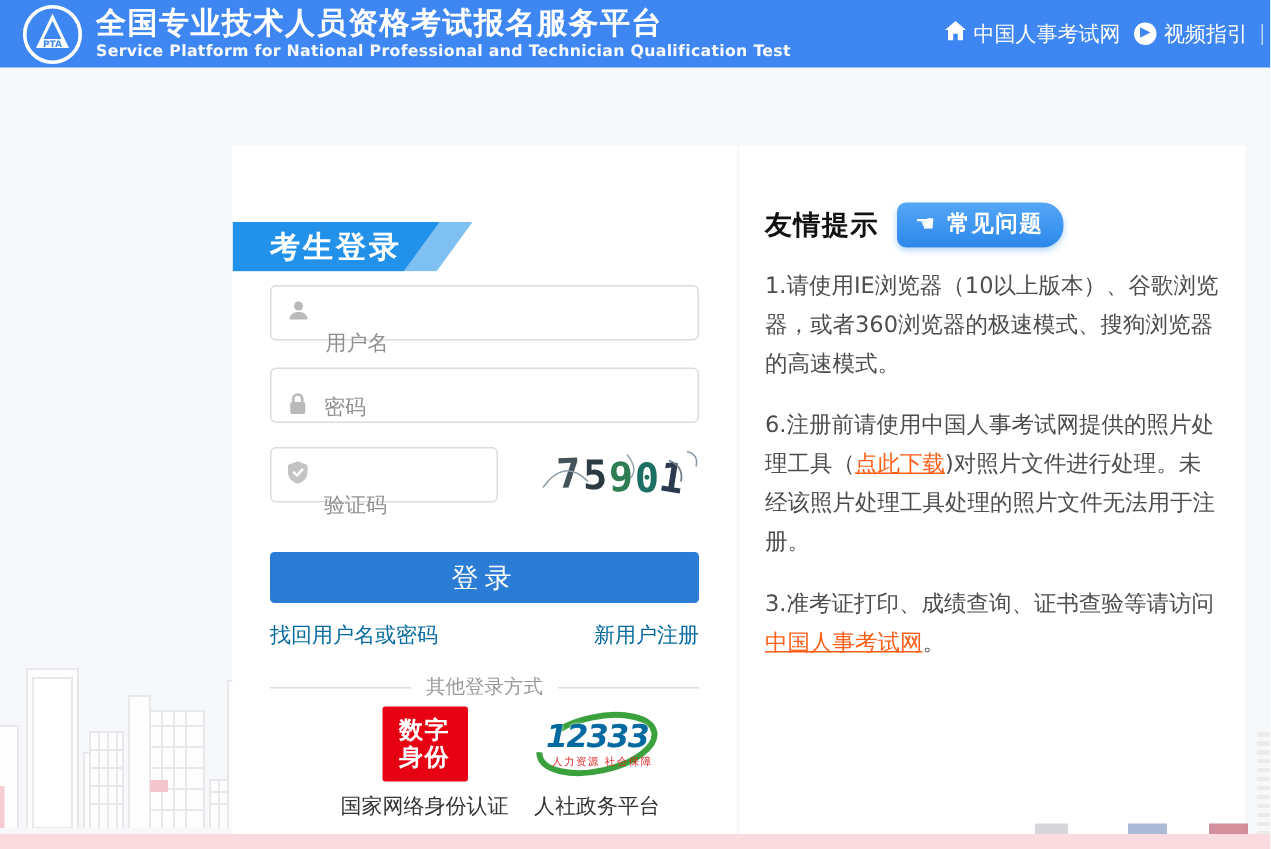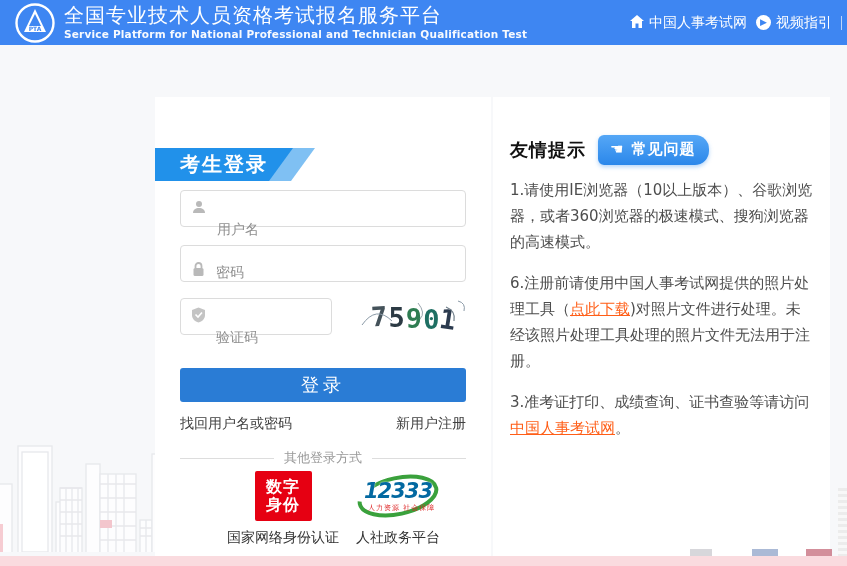--- a/index.html
+++ b/index.html
@@ -3,21 +3,21 @@
 <meta charset="utf-8">
 <style>
   html,body{margin:0;padding:0;}
   .page{position:relative;width:847px;height:566px;background:#f7f8fa;overflow:hidden;
         font-family:"DejaVu Sans","Liberation Sans",sans-serif;}
 
   
   .hdr{position:absolute;left:0;top:0;width:847px;height:45px;background:#3e86f2;z-index:5;}
   .hdr-logo{position:absolute;left:14px;top:2px;width:42px;height:42px;}
   .hdr-titles{position:absolute;left:64px;top:3px;color:#fff;}
-  .hdr-title{font-size:20px;font-weight:normal;letter-spacing:1px;line-height:24px;margin-top:34px;}
+  .hdr-title{font-size:20px;font-weight:bold;letter-spacing:1px;line-height:24px;margin-top:34px;}
   .hdr-sub{font-size:10.5px;font-weight:bold;opacity:.96;letter-spacing:.2px;margin-top:1px;}
   .hdr-nav{position:absolute;left:630px;top:0;height:45px;display:flex;align-items:center;
            gap:9px;white-space:nowrap;color:#fff;font-size:14px;}
   .hdr-nav a{color:#fff;text-decoration:none;display:flex;align-items:center;gap:5px;}
   .nav-sep{width:1px;height:14px;background:rgba(255,255,255,.65);}
   .circ-ic{display:inline-flex;width:15px;height:15px;border-radius:50%;background:#fff;color:#3e86f2;
            align-items:center;justify-content:center;font-size:9px;font-weight:bold;line-height:1;}
 
   
   .skyline{position:absolute;left:0;bottom:10px;z-index:1;}
@@ -53,21 +53,21 @@
   .captcha-digits span:nth-child(4){color:#1e6f63;transform:translateY(3px);}
   .captcha-digits span:nth-child(5){color:#2b3a4e;transform:rotate(9deg) translateY(3px);}
   .captcha-noise{position:absolute;inset:0;}
 
   .login-btn{position:absolute;left:25px;top:271px;width:286px;height:34px;background:#2a7cd5;border:none;
      border-radius:3px;color:#fff;font-size:18px;letter-spacing:4px;cursor:pointer;
      font-family:"DejaVu Sans","Liberation Sans",sans-serif;}
 
   .links-row{position:absolute;left:25px;top:318px;width:286px;display:flex;justify-content:space-between;
      font-size:14px;}
-  .links-row a{color:#404040;text-decoration:none;}
+  .links-row a{color:#0369a1;text-decoration:none;}
 
   .divider{position:absolute;left:25px;top:352px;width:286px;display:flex;align-items:center;gap:10px;
      color:#999;font-size:13px;}
   .divider::before,.divider::after{content:"";flex:1;height:1px;background:#ddd;}
 
   .methods{position:absolute;left:0;top:374px;width:336px;height:80px;}
   .method{position:absolute;text-align:center;}
   .m1{left:68px;width:120px;} .m2{left:188px;width:110px;}
   .digital-id{width:57px;height:50px;background:#e60012;color:#fff;margin:0 auto;border-radius:2px;
      display:flex;align-items:center;justify-content:center;font-size:16px;font-weight:bold;

